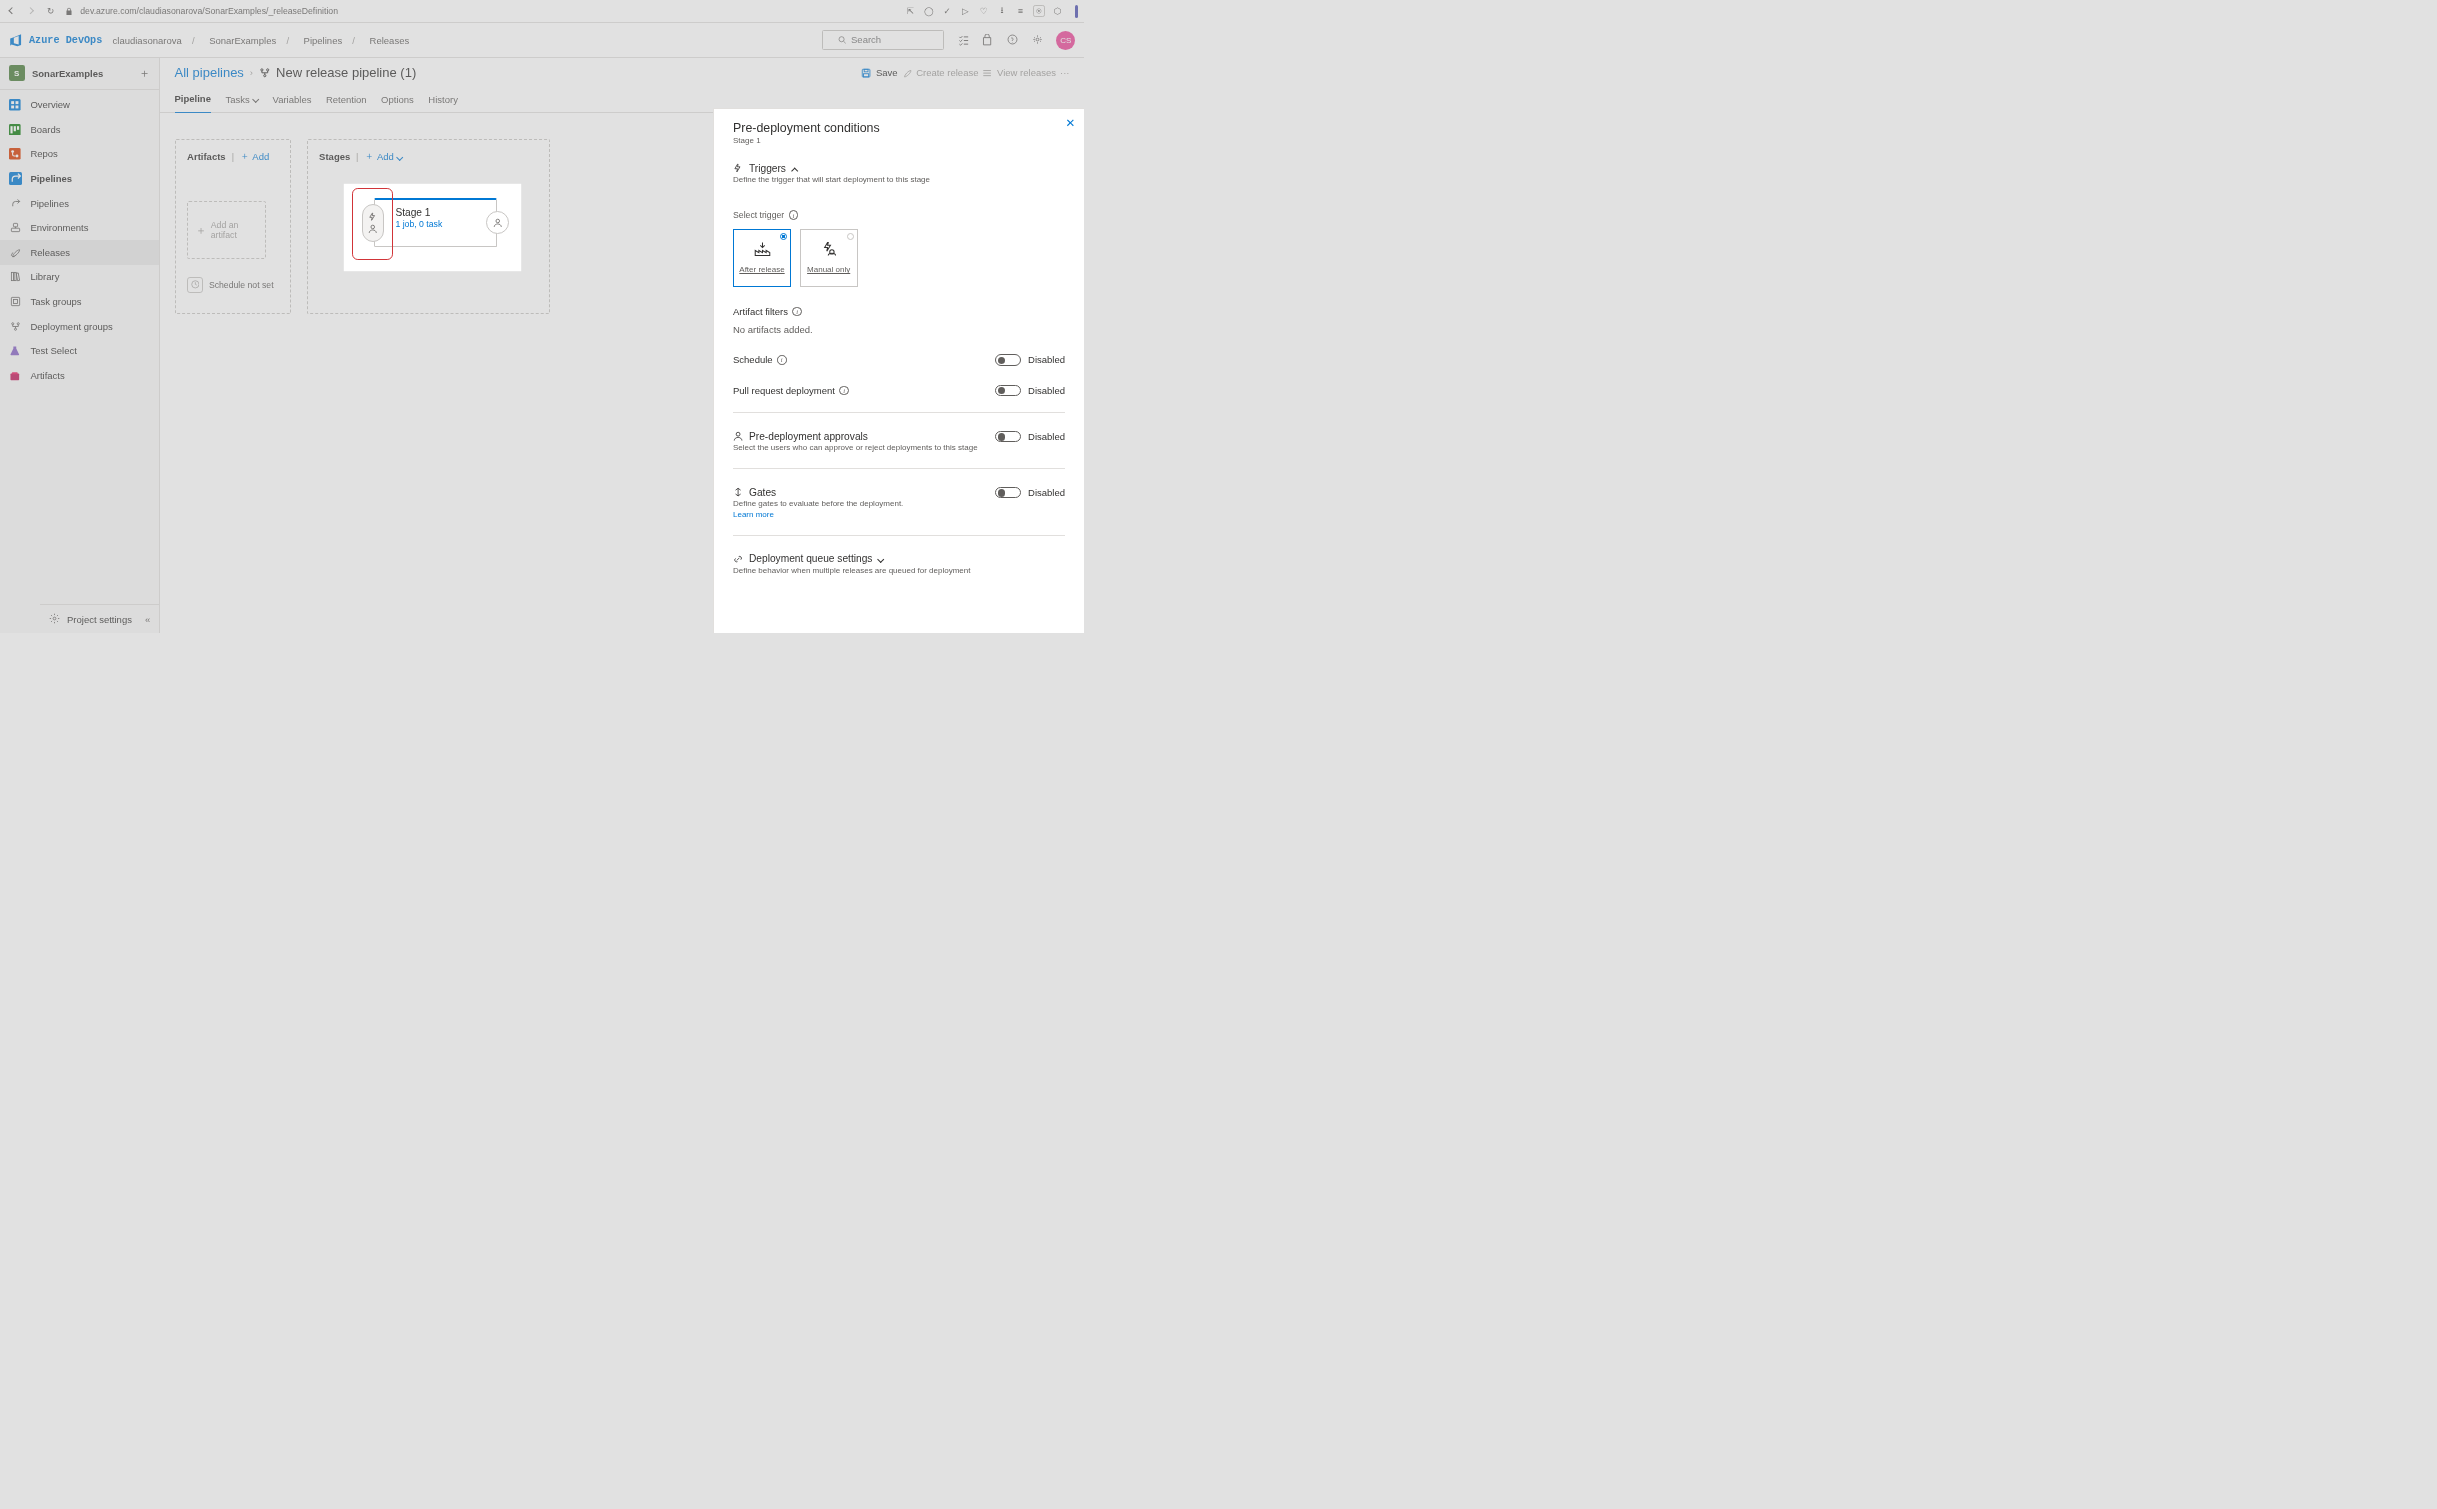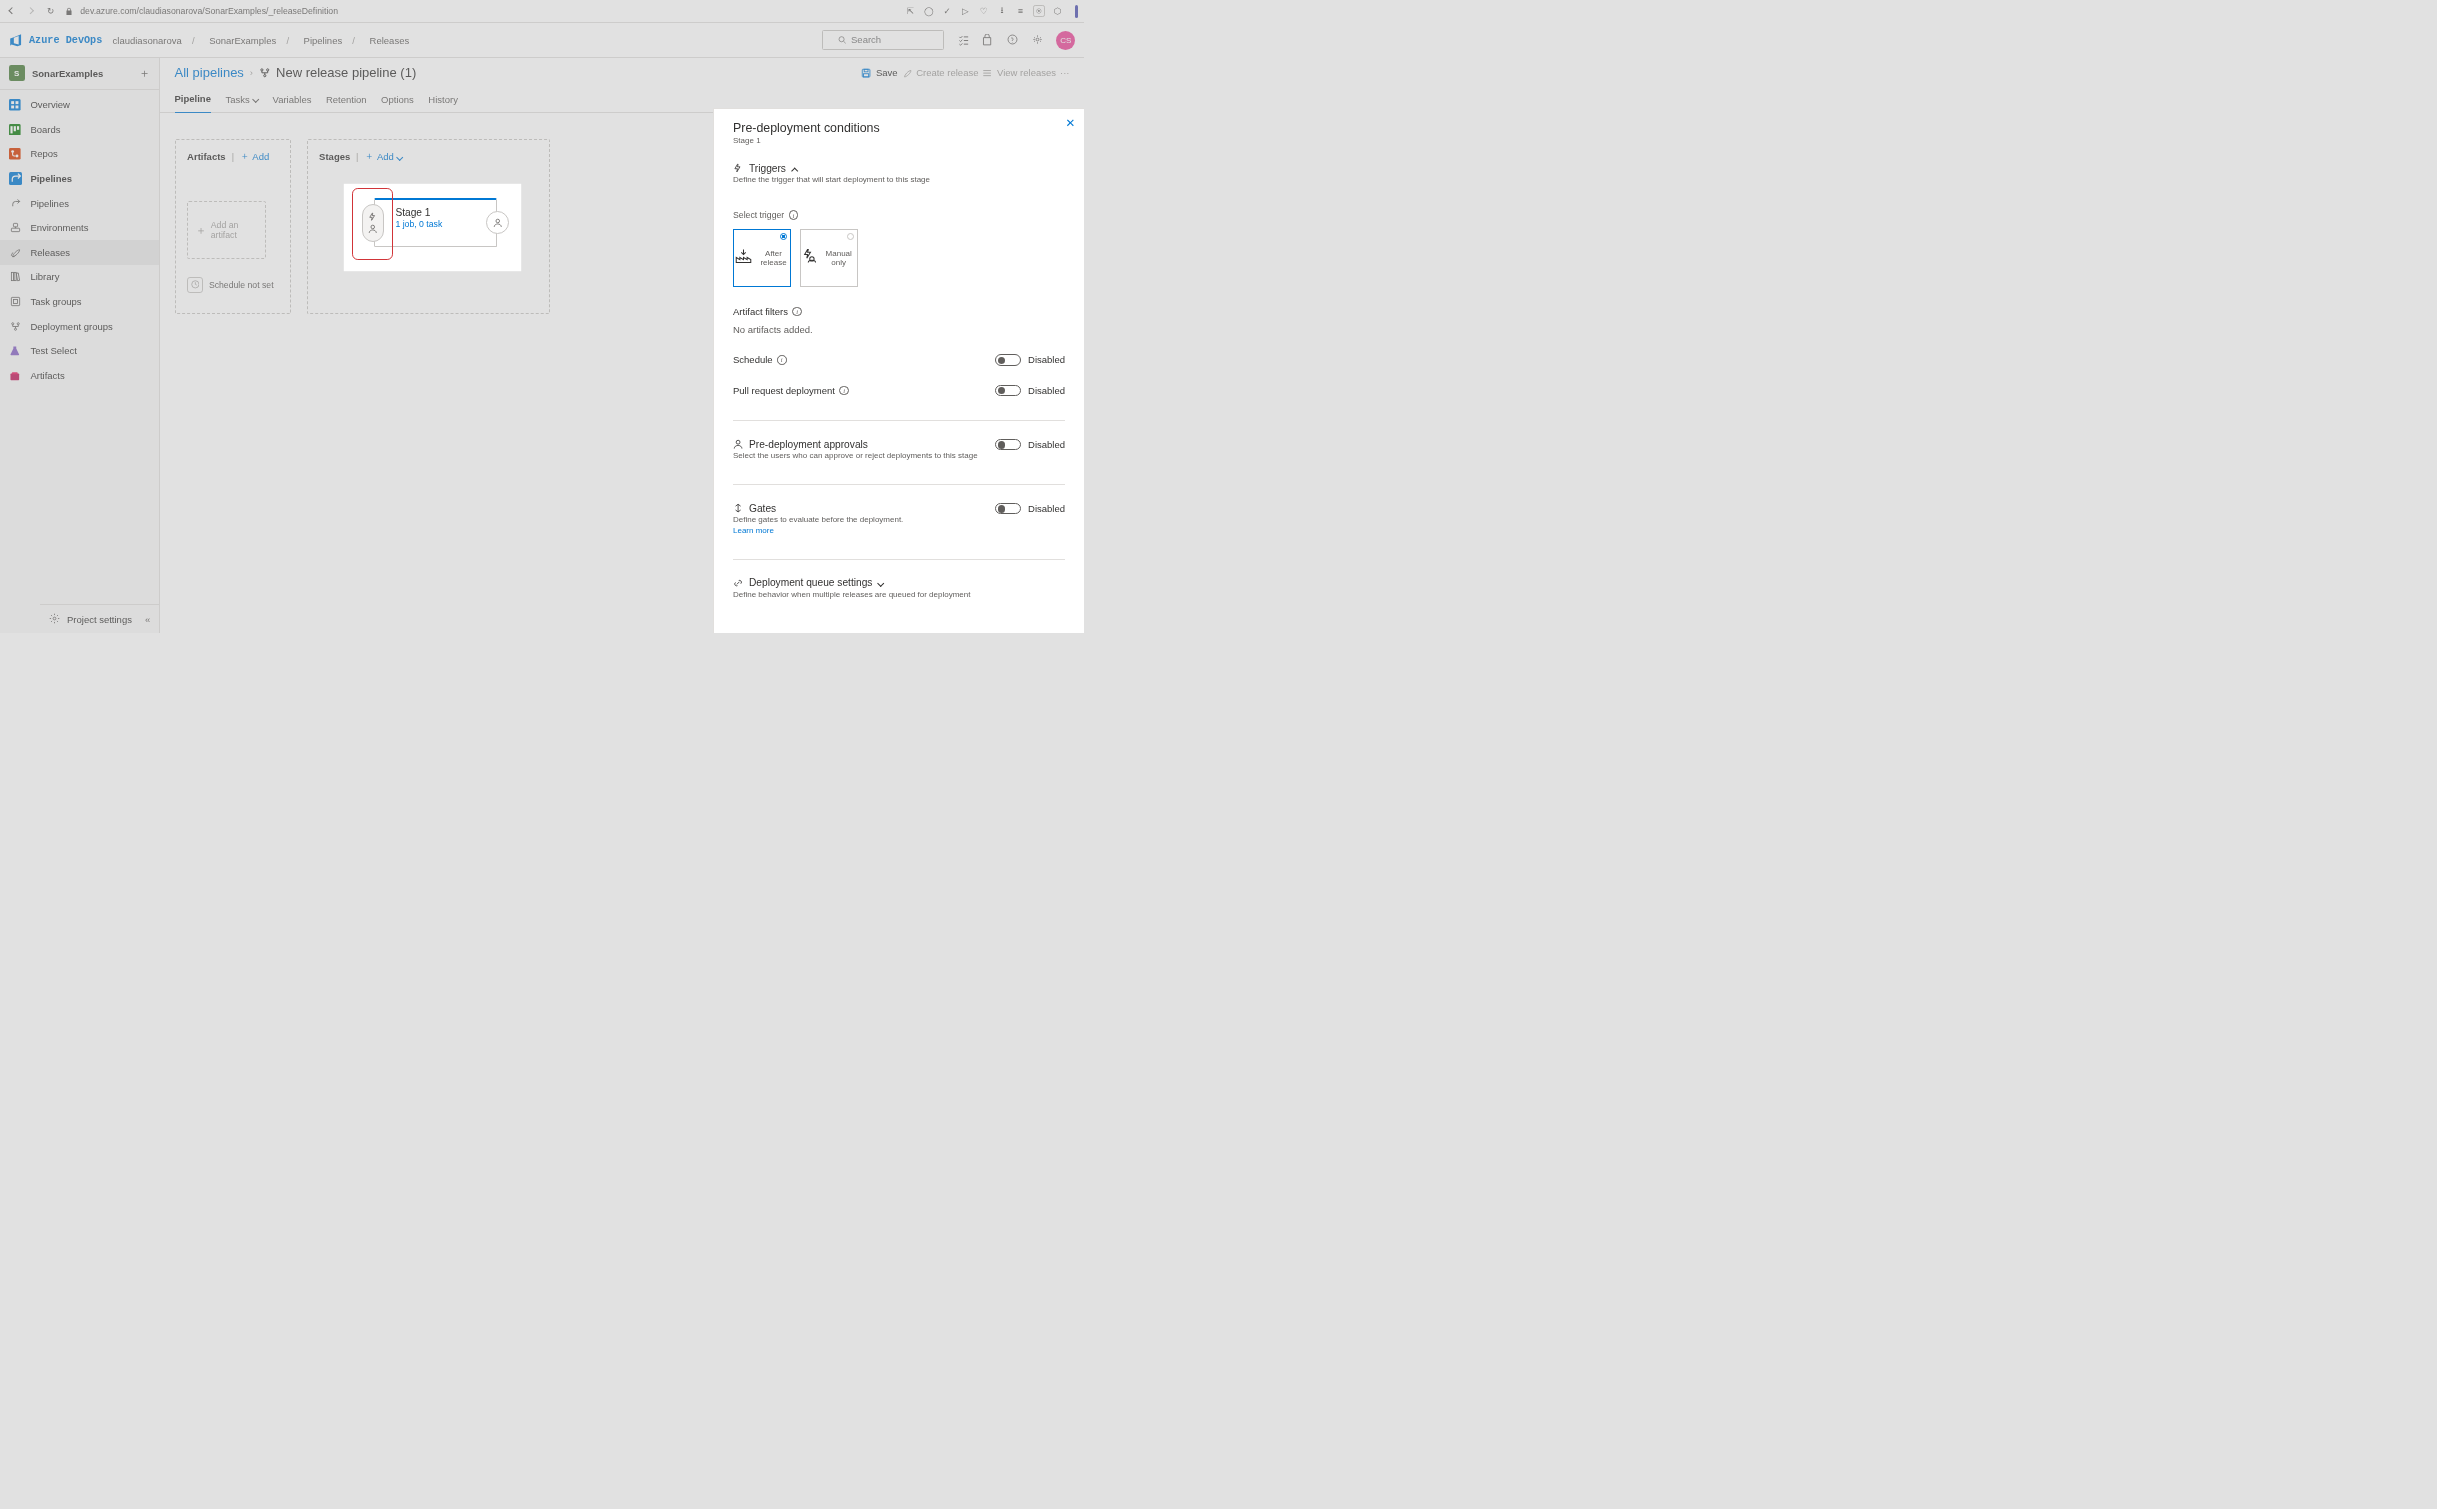--- a/index.html
+++ b/index.html
@@ -87,30 +87,30 @@
 .stage-card .stage-title { font-size: 10.2px; color: #323130; }
 .stage-card .stage-sub { font-size: 8.7px; color: #0078d4; margin-top: 0.7px; }
 .post-pill { position: absolute; right: 10.2px; top: 25px; width: 23px; height: 23px; border: 0.7px solid #c8c6c4; border-radius: 50%; background: #fff; display: flex; align-items: center; justify-content: center; }
 
 
 .side-panel { position: absolute; right: 0; top: 108px; bottom: 0; width: 371px; background: #fff; z-index: 50; border-left: 0.7px solid #e1dfdd; border-top: 0.7px solid #e1dfdd; padding: 11.6px 19px 0 19px; overflow-y: auto; }
 .side-panel .close-x { position: absolute; right: 8.7px; top: 7.3px; color: #0078d4; font-size: 11.6px; cursor: pointer; }
 .side-panel h2 { font-size: 12.4px; font-weight: 400; color: #323130; }
 .side-panel .sub { font-size: 8px; color: #605e5c; margin-top: 1.5px; }
 
-.section { margin-top: 17.5px; padding-bottom: 24px; border-bottom: 0.7px solid #e1dfdd; }
+.section { margin-top: 17.5px; padding-bottom: 16px; border-bottom: 0.7px solid #e1dfdd; }
 .section:last-child { border-bottom: none; }
 .section .sec-head { display: flex; align-items: center; gap: 5.8px; font-size: 10.2px; color: #323130; }
 .section .sec-sub { font-size: 8px; color: #605e5c; margin-top: 1.5px; }
 .section .sec-link { font-size: 8px; color: #0078d4; margin-top: 1.5px; display: block; }
 
 .sel-trigger { margin-top: 26px; }
 .sel-trigger .lbl { font-size: 8.7px; color: #605e5c; display: flex; align-items: center; gap: 4.4px; }
 .trigger-opts { display: flex; gap: 8.7px; margin-top: 8.7px; }
-.trigger-card { width: 58px; height: 58px; border: 0.7px solid #c8c6c4; display: flex; flex-direction: row; align-items: center; justify-content: center; gap: 4px; font-size: 8px; color: #605e5c; text-align: center; position: relative; }
+.trigger-card { width: 58px; height: 58px; border: 0.7px solid #c8c6c4; display: flex; flex-direction: column; align-items: center; justify-content: center; gap: 4px; font-size: 8px; color: #605e5c; text-align: center; position: relative; text-decoration: underline; }
 .trigger-card.selected { border: 1.1px solid #0078d4; }
 .trigger-card .radio { position: absolute; top: 2.9px; right: 2.9px; width: 7.3px; height: 7.3px; border-radius: 50%; border: 1.1px solid #c8c6c4; }
 .trigger-card.selected .radio { border-color: #0078d4; background: radial-gradient(circle, #0078d4 45%, transparent 50%); }
 .trigger-card .big-icon { font-size: 16px; color: #323130; }
 
 .subsection { margin-top: 19px; }
 .subsection .ss-head { font-size: 9.5px; color: #323130; display: flex; align-items: center; gap: 4.4px; }
 .subsection .ss-body { font-size: 9.5px; color: #605e5c; margin-top: 7.3px; }
 
 .toggle-row { display: flex; align-items: center; }

